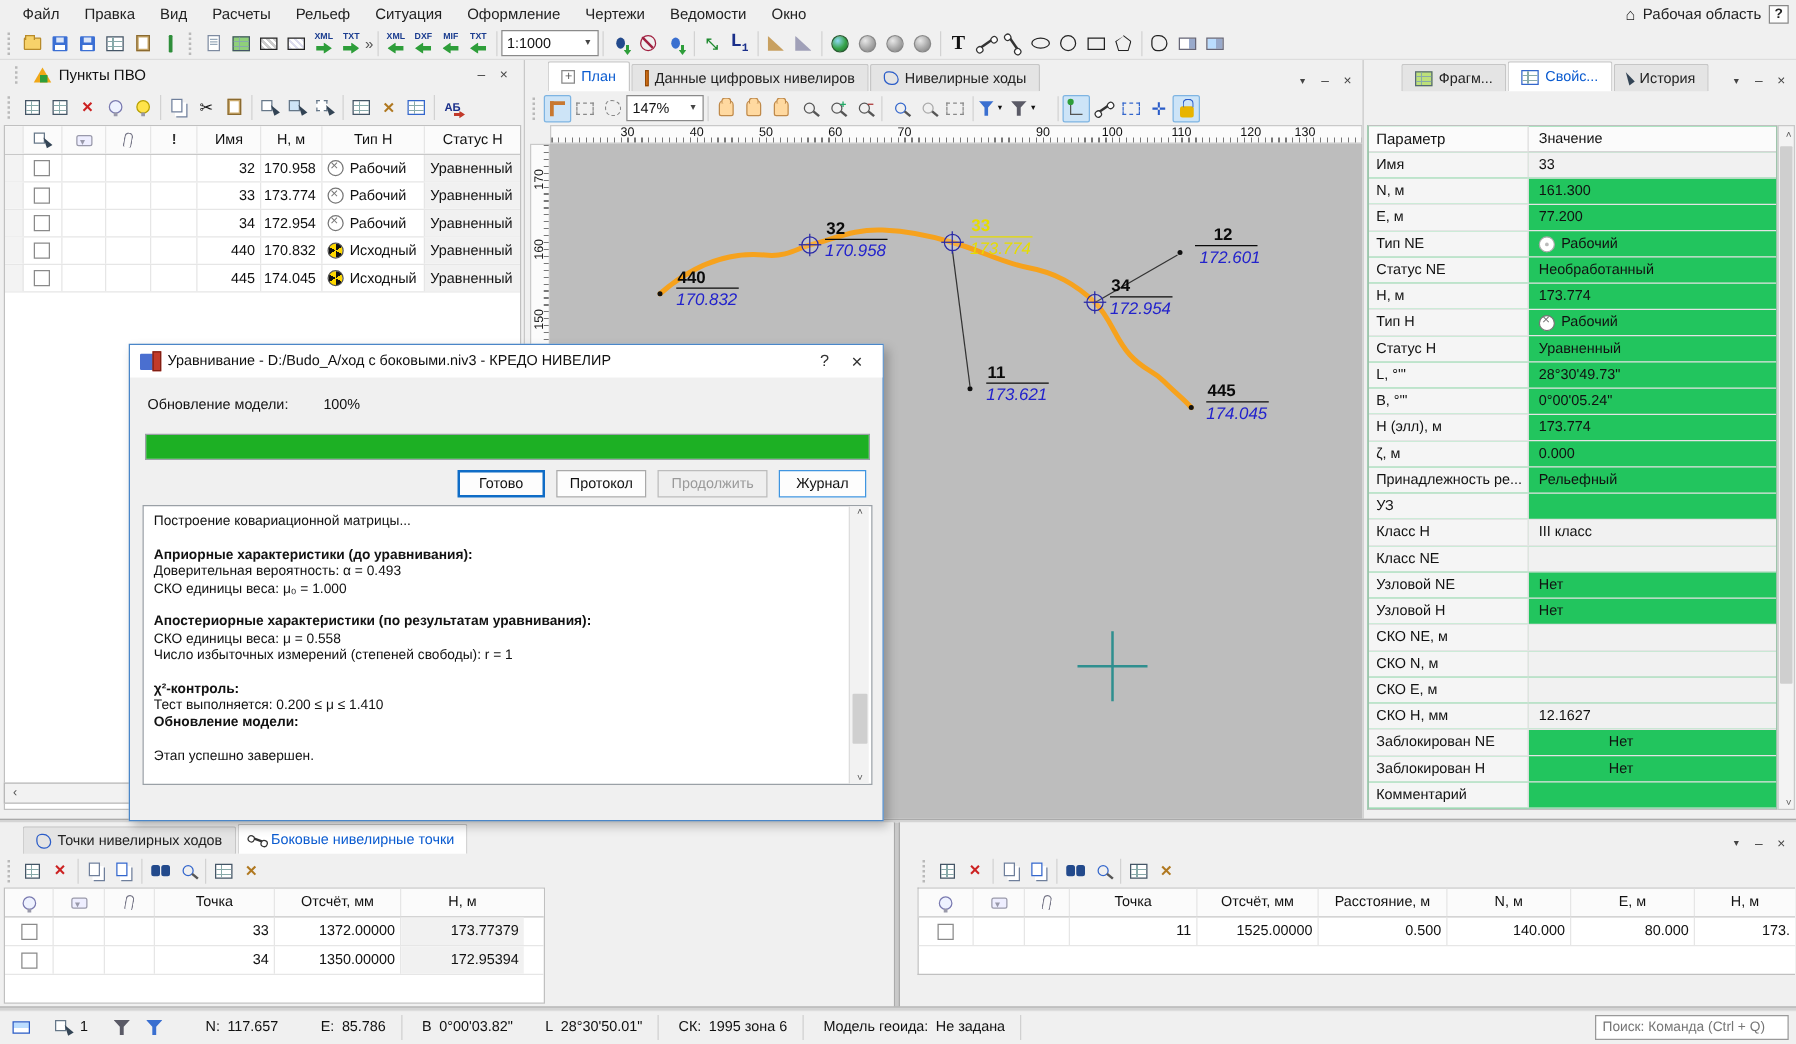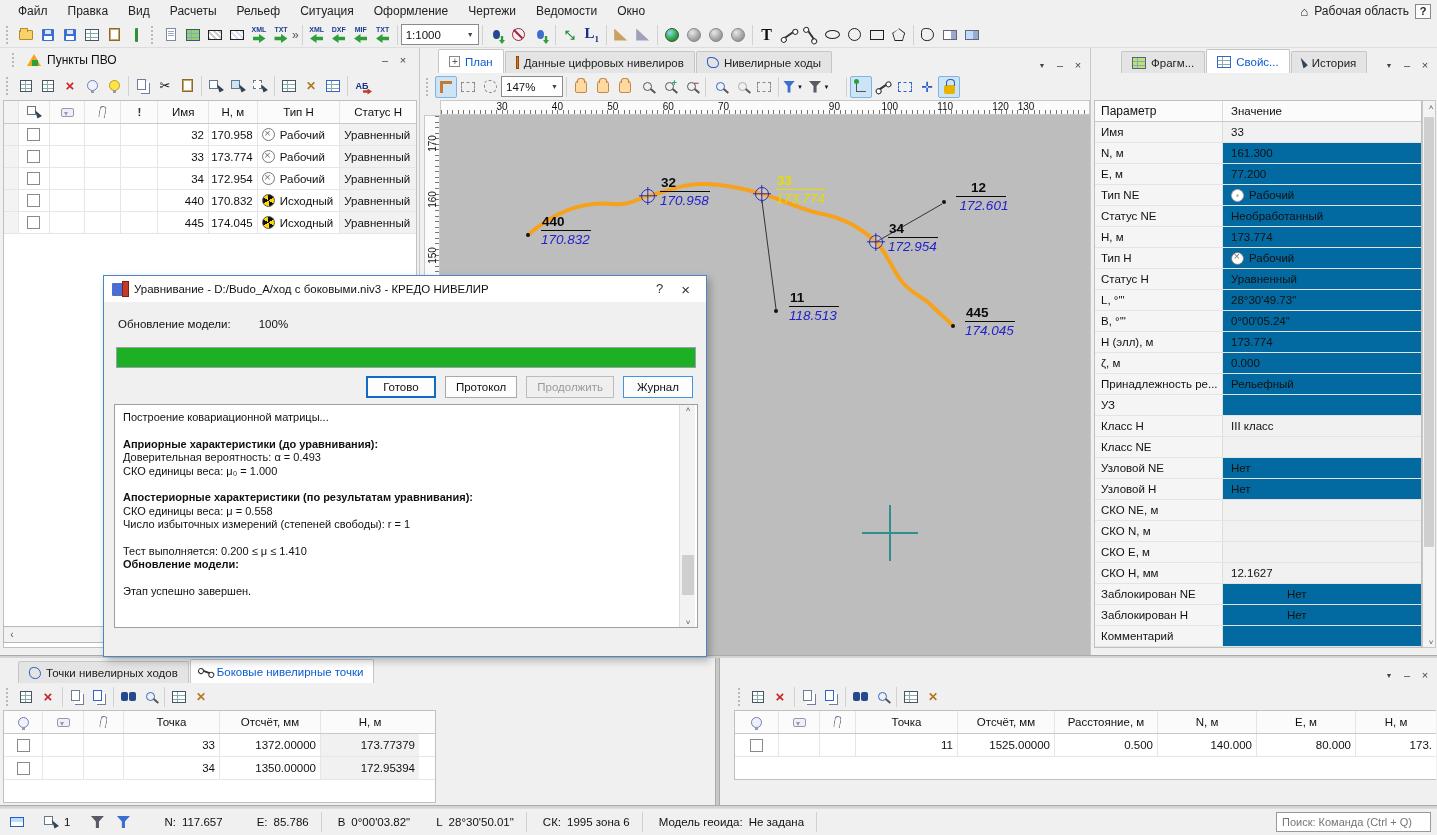--- a/index.html
+++ b/index.html
@@ -123,21 +123,21 @@
   #canvas { position:absolute; left:20px; top:67px; width:650px; height:540px; background:#bdbdbd; overflow:hidden; }
   .pt-label { position:absolute; min-width:56px; }
   .pt-name { display:block; width:max-content; min-width:50px; font-weight:bold; font-size:13.5px; color:#0a0a0a; border-bottom:1.6px solid #0a0a0a; padding:0 6px 1px 1px; }
   .pt-elev { display:block; font-style:italic; font-size:13.5px; color:#2222cc; padding-top:1px; }
   .pt-label.sel .pt-name { color:#e6dc00; border-color:#e6dc00; }
   .pt-label.sel .pt-elev { color:#e6dc00; }
   #xhair span { position:absolute; background:#2f8f8f; }
 
   
   #right { left:1090px; top:48px; width:347px; height:607px; background:#f0f0f0; border-left:1px solid #c8c8c8; }
-  #ptable { position:absolute; left:3px; top:52px; width:328px; height:548px; background:#0369a1; border:1px solid #c0c0c0; font-size:11.5px; overflow:hidden; }
+  #ptable { position:absolute; left:3px; top:52px; width:328px; height:548px; background:#22c55e; border:1px solid #c0c0c0; font-size:11.5px; overflow:hidden; }
   .pr { display:flex; height:21px; border-bottom:1px solid #e4e4e4; }
   .pr .k { width:128px; background:#f5f5f5; border-right:1px solid #ddd; display:flex; align-items:center; padding:0 6px; overflow:hidden; white-space:nowrap; }
   .pr .v { flex:1; display:flex; align-items:center; padding:0 8px; overflow:hidden; white-space:nowrap; }
   .pr.head { background:#fbfbfb; border-bottom:1px solid #c8c8c8; }
   .pr.head .k { background:#fbfbfb; font-size:12px; }
   .pr .v.ro { background:#f1f1f1; }
   .pr .v.indent { padding-left:64px; }
   #rscroll { position:absolute; left:331px; top:52px; width:14px; height:548px; background:#f3f3f3; border:1px solid #c8c8c8; }
   #rscroll .sb-th { position:absolute; left:1px; width:10px; }
 
@@ -294,21 +294,21 @@
         <span class="binoc" style="flex-direction:column">
           <i style="border-radius:50%;background:#3a6fd0"></i>
         </span>
         <span class="arr" style="position:absolute;right:1px;bottom:2px;transform:rotate(90deg);width:8px;height:6px"></span>
       </span>
     <span class="sep"></span>
     <span class="tb">
         <span style="color:#1f8a2f;font-weight:bold">⤡</span>
       </span>
     <span class="tb">
-        <span style="font-family:Liberation Serif, serif;font-size:15px;font-weight:bold;color:#1a2f8a"><span>L</span><sub style="font-size:9px">1</sub></span>
+        <span style="font-family:Liberation Mono, monospace;font-size:15px;font-weight:bold;color:#1a2f8a"><span>L</span><sub style="font-size:9px">1</sub></span>
       </span>
     <span class="sep"></span>
     <span class="tb">
         <span class="funnel" style="background:#c8a060;clip-path:polygon(0 0,100% 100%,0 100%)"></span>
       </span>
     <span class="tb">
         <span class="funnel" style="background:#a0a0b8;clip-path:polygon(0 0,100% 100%,0 100%)"></span>
       </span>
     <span class="sep"></span>
     <span class="tb">
@@ -646,21 +646,21 @@
           <span class="hlab" style="left: 61px;">30</span>
           <span class="hlab" style="left: 116.4px;">40</span>
           <span class="hlab" style="left: 171.8px;">50</span>
           <span class="hlab" style="left: 227.2px;">60</span>
           <span class="hlab" style="left: 282.6px;">70</span>
           <span class="hlab" style="left: 338px; margin-top: 32px;">80</span>
           <span class="hlab" style="left: 393.4px;">90</span>
           <span class="hlab" style="left: 448.8px;">100</span>
           <span class="hlab" style="left: 504.2px;">110</span>
           <span class="hlab" style="left: 559.6px;">120</span>
-          <span class="hlab" style="left: 585px;">130</span>
+          <span class="hlab" style="left: 603px;">130</span>
         </div>
     </div>
     <div id="vruler">
       <span class="tk"></span>
       <div>
           <span class="vlab" style="top: 22px;">170</span>
           <span class="vlab" style="top: 78px;">160</span>
           <span class="vlab" style="top: 134px;">150</span>
         </div>
     </div>
@@ -700,21 +700,21 @@
 
         <div class="pt-label" style="left: 516px; top: 65px; text-align: center;">
           <span class="pt-name">12</span>
           <span class="pt-elev">172.601</span>
         </div>
 
         <span class="dotpt" style="left: 336px; top: 196px;"></span>
 
         <div class="pt-label" style="left: 349px; top: 175px;">
           <span class="pt-name">11</span>
-          <span class="pt-elev">118.513</span>
+          <span class="pt-elev">173.621</span>
         </div>
 
         <span class="dotpt" style="left: 513px; top: 211px;"></span>
 
         <div class="pt-label" style="left: 525px; top: 190px;">
           <span class="pt-name">445</span>
           <span class="pt-elev">174.045</span>
         </div>
       </div>
       <div id="xhair">
@@ -1182,20 +1182,21 @@
         <div class="log-line"></div>
 
         <div class="log-line b">Апостериорные характеристики (по результатам уравнивания):</div>
 
         <div class="log-line">СКО единицы веса: μ = 0.558</div>
 
         <div class="log-line">Число избыточных измерений (степеней свободы): r = 1</div>
 
         <div class="log-line"></div>
 
+        <div class="log-line b">χ²-контроль:</div>
 
         <div class="log-line">Тест выполняется: 0.200 ≤ μ ≤ 1.410</div>
 
         <div class="log-line b">Обновление модели:</div>
 
         <div class="log-line"></div>
 
         <div class="log-line">Этап успешно завершен.</div>
       </div>
     </div>

